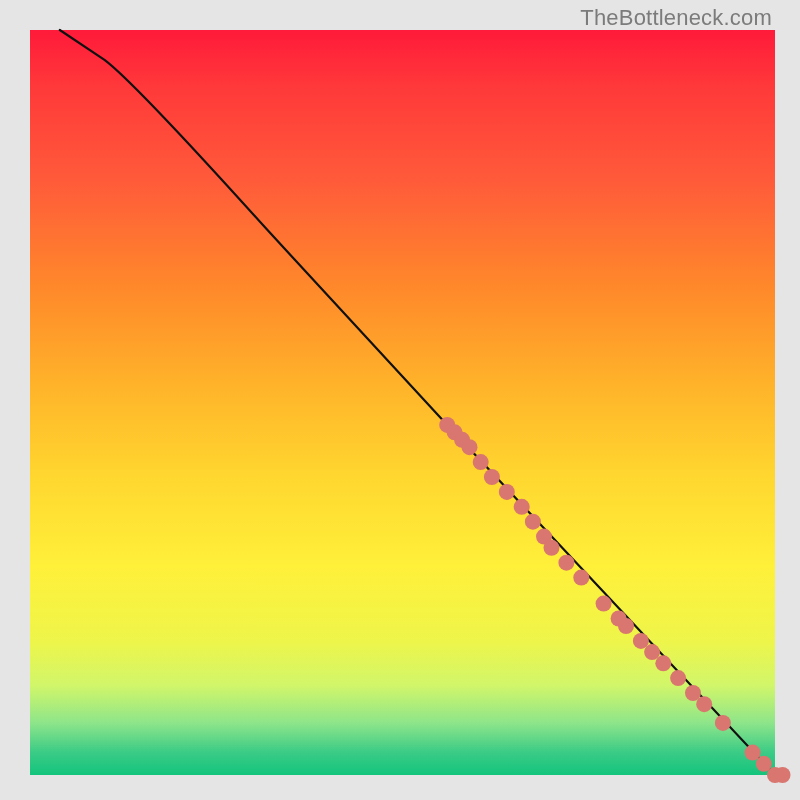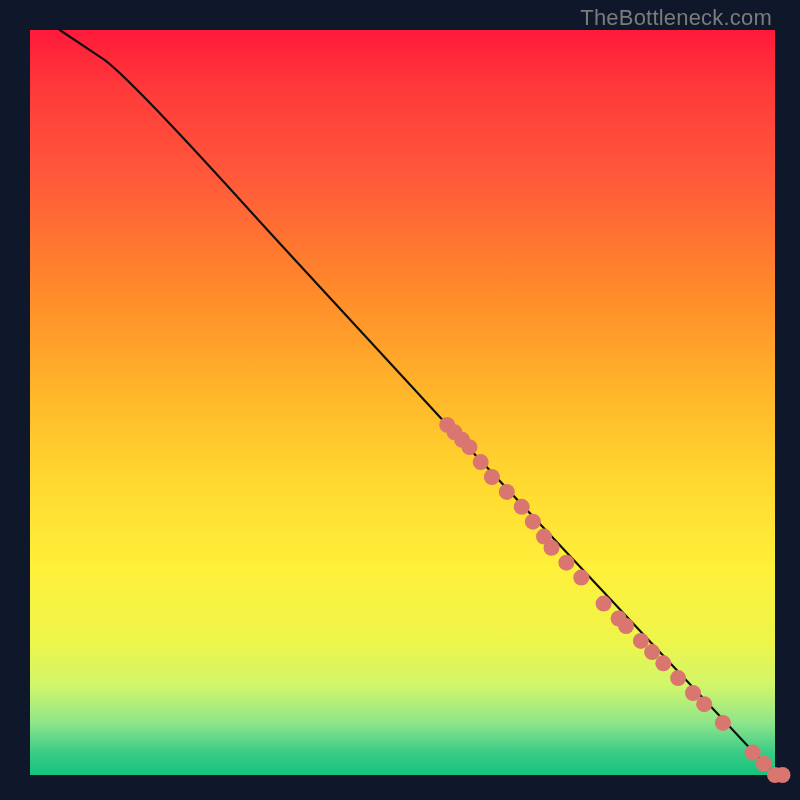--- a/index.html
+++ b/index.html
@@ -8,21 +8,21 @@
     width: 800px;
     height: 800px;
     background: #000;
     overflow: hidden;
     font-family: Arial, Helvetica, sans-serif;
   }
   .stage {
     position: relative;
     width: 800px;
     height: 800px;
-    background: #0f172a;
+    background: #e5e5e5;
   }
   .plot {
     position: absolute;
     left: 30px;
     top: 30px;
     width: 745px;
     height: 745px;
     
     background: linear-gradient(
       to bottom,

